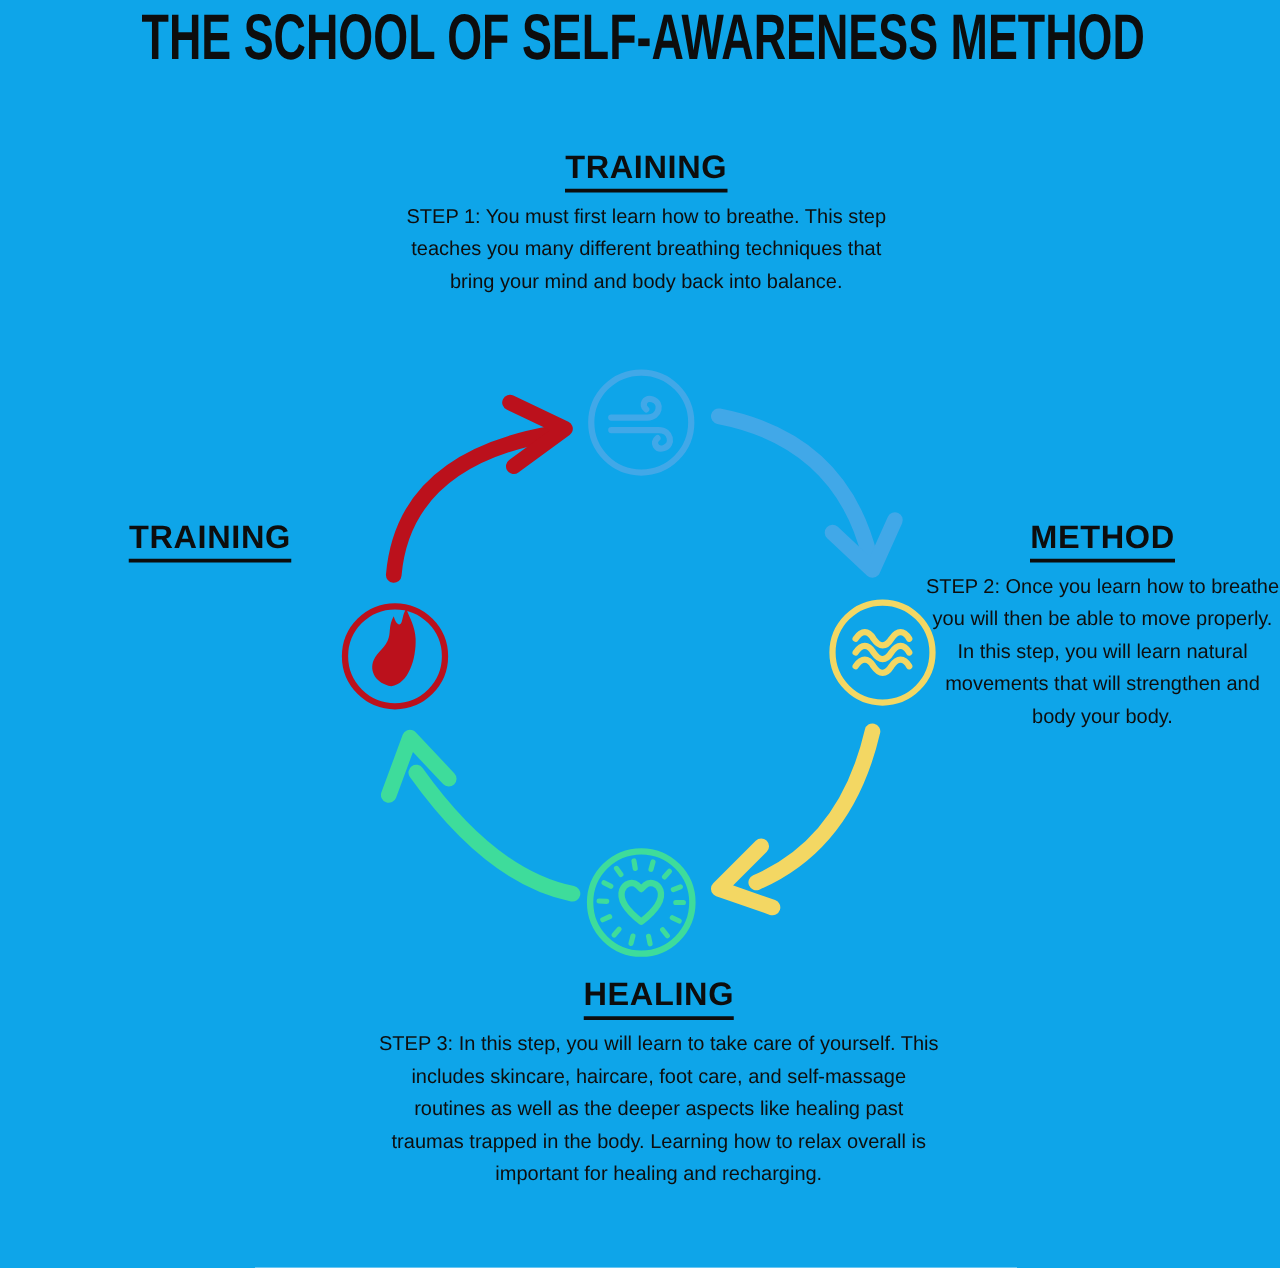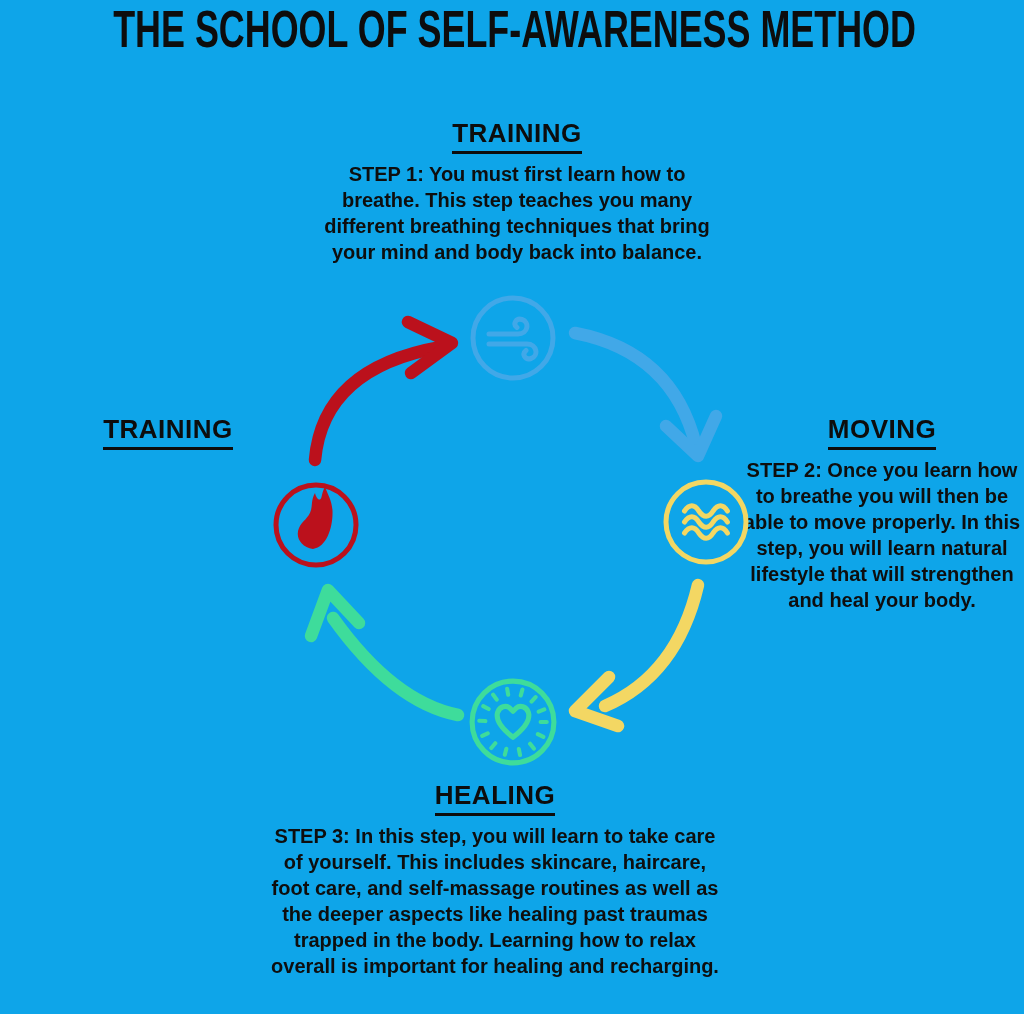--- a/index.html
+++ b/index.html
@@ -18,26 +18,26 @@
     letter-spacing:0px;color:#0d0d0d;white-space:nowrap;
   }
   .title span{display:inline-block;transform:scale(0.78,1.12);transform-origin:center top;}
   .step{position:absolute;text-align:center;}
   .step h2{
     margin:0 0 7px 0;
     font-size:26px;font-weight:800;letter-spacing:0.5px;color:#0d0d0d;
   }
   .step h2 .hd{display:inline-block;border-bottom:3px solid #0d0d0d;padding-bottom:2px;}
   .step p{
-    margin:0;font-size:20px;font-weight:700;line-height:26px;color:#0e0e0e;
+    margin:0;font-size:16px;font-weight:400;line-height:26px;color:#0e0e0e;
   }
   .step-breathing{left:322px;top:118px;width:390px;}
   .step-moving{left:740px;top:414px;width:284px;}
   .step-training{left:0px;top:414px;width:280px;padding-left:28px;}
-  .step-healing{left:270px;top:780px;width:450px;}
+  .step-healing{left:302px;top:780px;width:450px;}
   .icon-badge{position:absolute;}
   .icon-breathing{left:469px;top:294px;}
   .icon-moving{left:662px;top:478px;}
   .icon-training{left:272px;top:481px;}
   .icon-healing{left:468px;top:677px;}
   .arrow{position:absolute;}
   .arrow-red{left:295px;top:300px;}
   .arrow-blue{left:555px;top:300px;}
   .arrow-yellow{left:555px;top:570px;}
   .arrow-green{left:295px;top:570px;}
@@ -48,22 +48,22 @@
 <div class="canvas">
 
   <h1 class="title"><span>THE SCHOOL OF SELF-AWARENESS METHOD</span></h1>
 
   <section class="step step-breathing">
     <h2><span class="hd">TRAINING</span></h2>
     <p>STEP 1: You must first learn how to breathe. This step teaches you many different breathing techniques that bring your mind and body back into balance.</p>
   </section>
 
   <section class="step step-moving">
-    <h2><span class="hd">MOVING</span></h2>
-    <p>STEP 2: Once you learn how to breathe you will then be able to move properly. In this step, you will learn natural lifestyle that will strengthen and heal your body.</p>
+    <h2><span class="hd">METHOD</span></h2>
+    <p>STEP 2: Once you learn how to breathe you will then be able to move properly. In this step, you will learn natural movements that will strengthen and body your body.</p>
   </section>
 
   <section class="step step-training">
     <h2><span class="hd">TRAINING</span></h2>
   </section>
 
   <section class="step step-healing">
     <h2><span class="hd">HEALING</span></h2>
     <p>STEP 3: In this step, you will learn to take care of yourself. This includes skincare, haircare, foot care, and self-massage routines as well as the deeper aspects like healing past traumas trapped in the body. Learning how to relax overall is important for healing and recharging.</p>
   </section>

